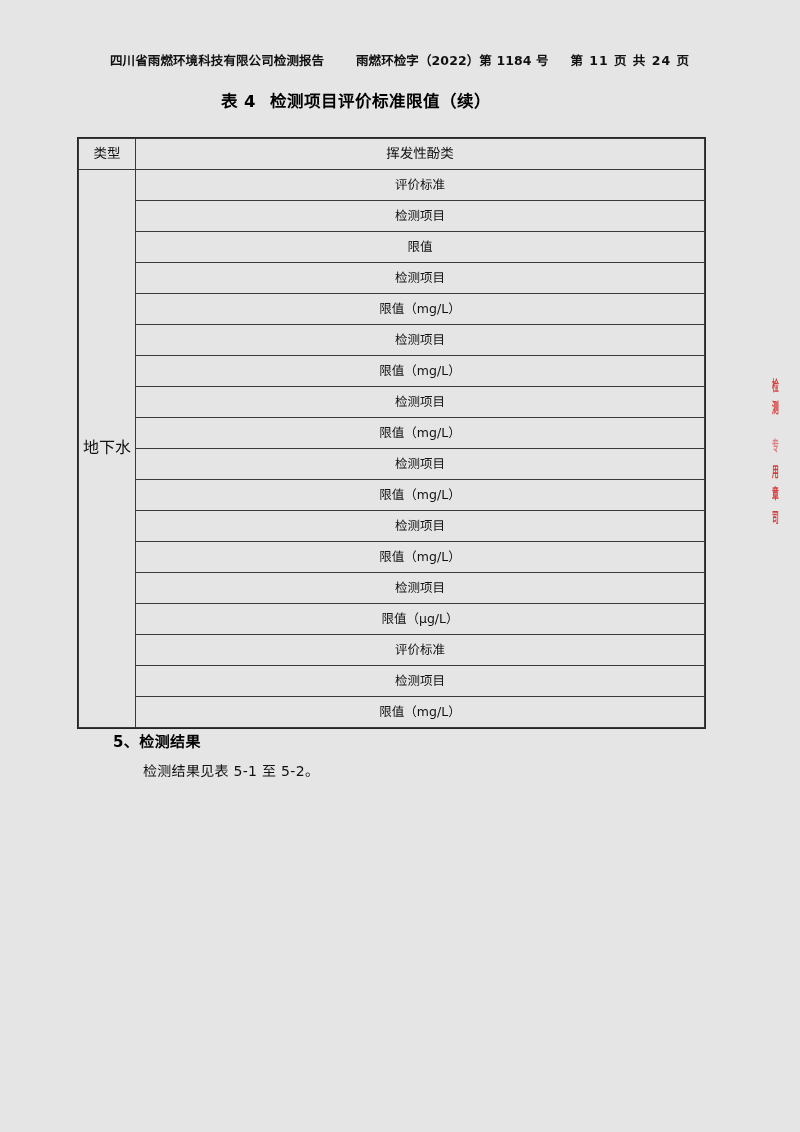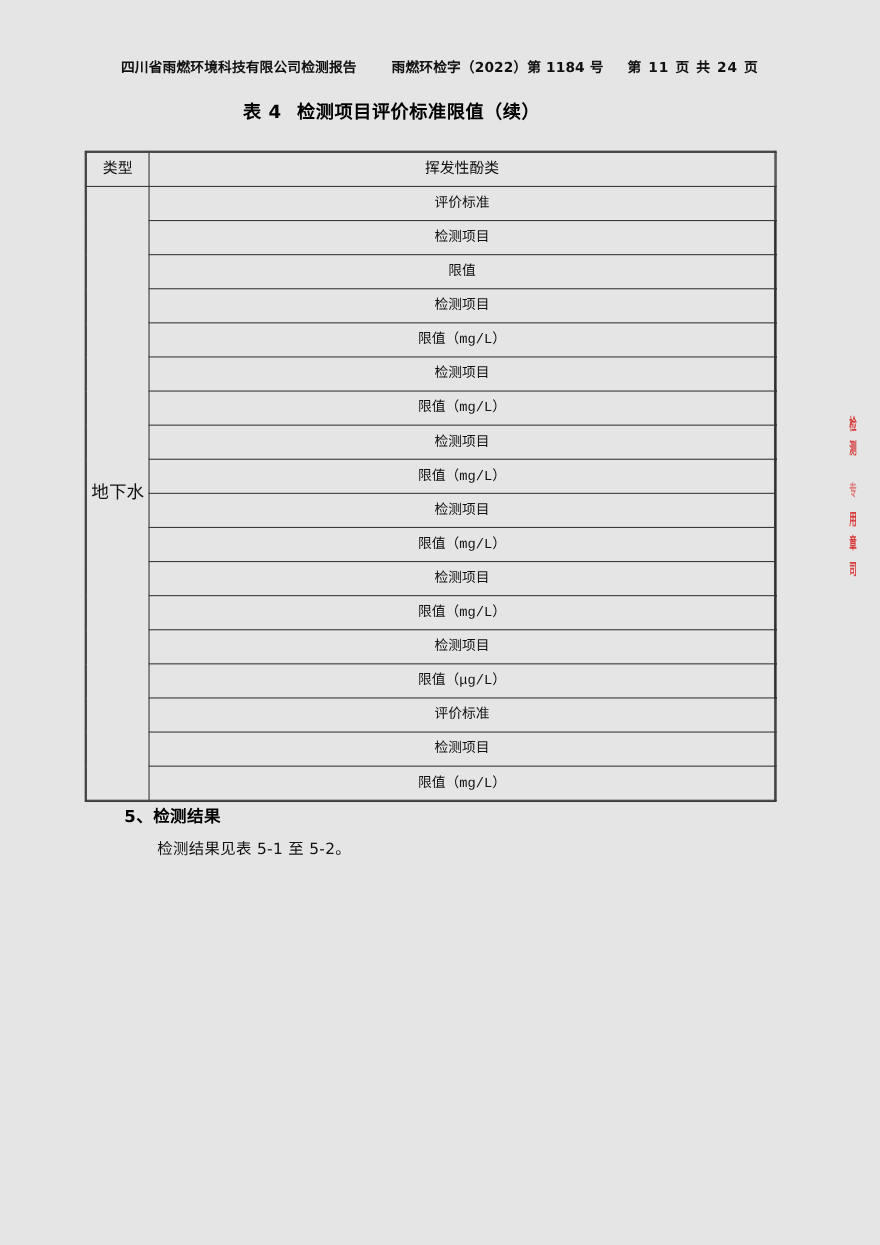--- a/index.html
+++ b/index.html
@@ -85,21 +85,20 @@
   
   table.limits {
     outline: 1.6px solid #262626;
     outline-offset: 0px;
   }
   td.col-type {
     width: 57px;
   }
   td.col-label {
     width: 96px;
-    font-family: Liberation Mono, monospace;
   }
   td.hdr-big {
     font-size: 13.5px;
     height: 32px;
   }
   td.type-cell {
     font-size: 16px;
   }
   td.std-cell {
     font-size: 13px;

